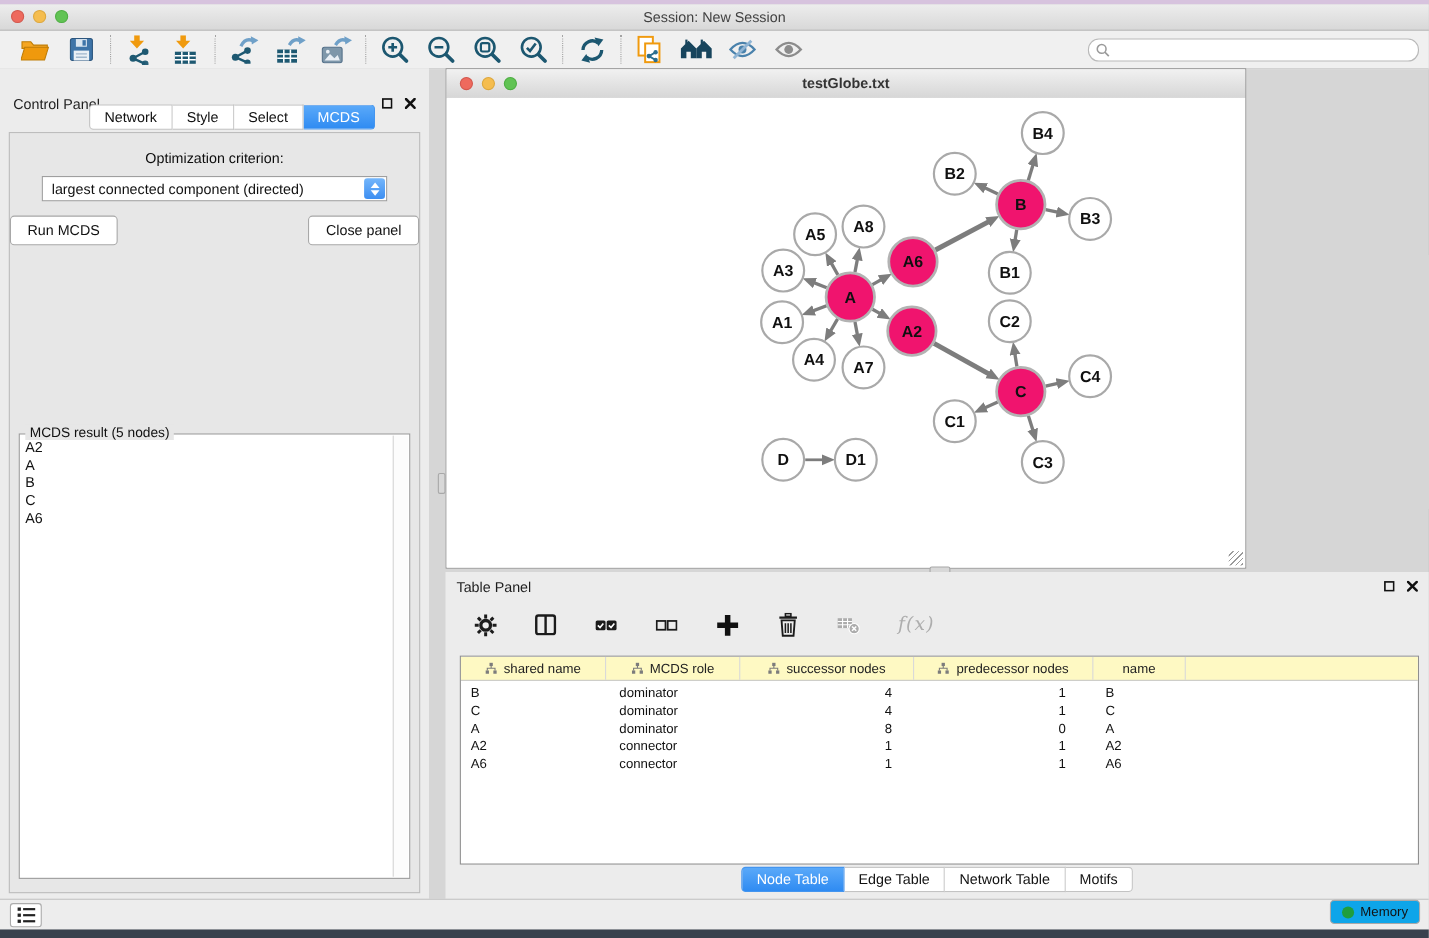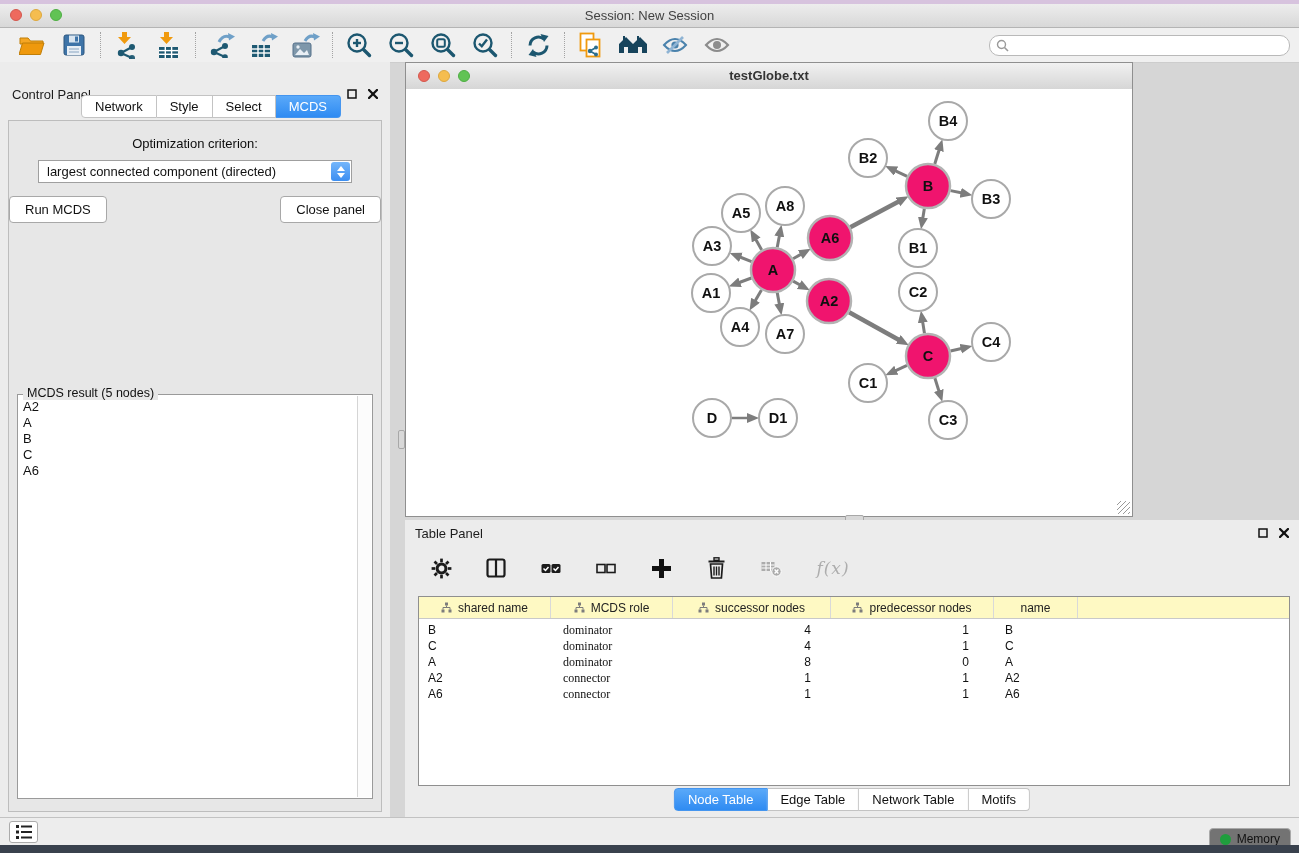--- a/index.html
+++ b/index.html
@@ -79,32 +79,32 @@
   .tp-table{position:absolute;left:13px;right:9px;top:76px;bottom:32px;background:#fff;
             border:1px solid #8f8f8f;overflow:hidden;}
   .thead{display:flex;height:21px;background:#fef9c3;border-bottom:1px solid #c9c9c9;}
   .th{display:flex;align-items:center;justify-content:center;gap:6px;font-size:12px;color:#222;
       border-right:1px solid #d9d9d9;box-sizing:border-box;cursor:pointer;}
   .c0{width:132px;}.c1{width:122px;}.c2{width:158px;}.c3{width:163px;}.c4{width:84px;}
   .trow{display:flex;height:16px;align-items:center;font-size:12px;color:#111;cursor:default;}
   .trow:first-child{margin-top:3px;}
   .tcell{box-sizing:border-box;white-space:nowrap;overflow:hidden;}
   .tcell.c0{padding-left:9px;}
-  .tcell.c1{padding-left:12px;font-family:Liberation Serif, serif;}
+  .tcell.c1{padding-left:12px;}
   .tcell.c2{text-align:right;padding-right:20px;}
   .tcell.c3{text-align:right;padding-right:25px;}
   .tcell.c4{padding-left:11px;}
   .tp-tabs{position:absolute;bottom:7px;left:50%;transform:translateX(-50%);}
   
   .statusbar{position:absolute;left:0;bottom:8px;right:0;height:27px;background:#ededed;
              border-top:1px solid #c2c2c2;}
   .list-btn{position:absolute;left:9px;top:3px;width:27px;height:20px;background:#fff;
             border:1px solid #ababab;border-radius:3px;display:flex;align-items:center;
             justify-content:center;cursor:pointer;}
-  .memory-btn{position:absolute;right:8px;top:10px;height:20px;background:#737373;border:1px solid #a9a9a9;
+  .memory-btn{position:absolute;right:8px;top:0;height:20px;background:#0ea5e9;border:1px solid #a9a9a9;
               border-radius:4px;display:flex;align-items:center;gap:6px;padding:0 10px;font-size:12px;
               cursor:pointer;}
   .mem-dot{width:11px;height:11px;border-radius:50%;background:#1f9e3d;}
   .desk-bottom{position:absolute;bottom:0;left:0;right:0;height:8px;background:#39414d;}
   .fx{font:italic 17px "DejaVu Serif",serif;color:#adadad;letter-spacing:1px;}
   svg{display:block;}
 </style>
 </head>
 <body>
 

